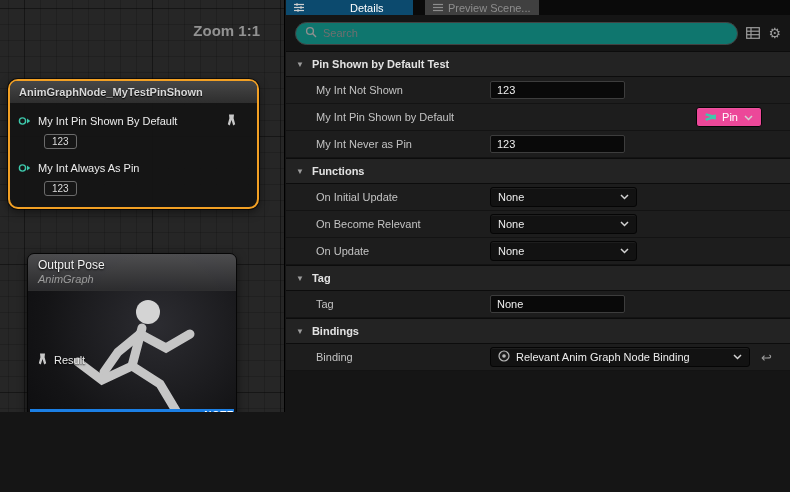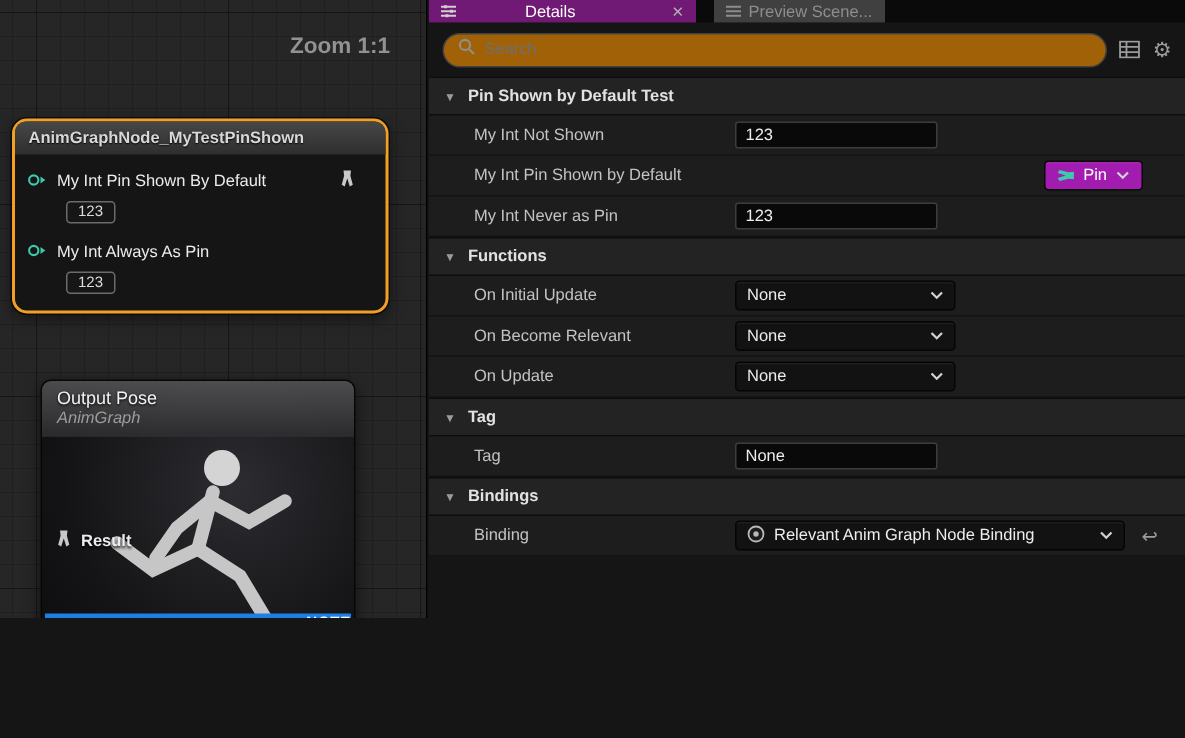--- a/index.html
+++ b/index.html
@@ -70,21 +70,21 @@
     padding: 4px 10px 5px 10px;
     background: linear-gradient(rgba(84,84,86,0.88), rgba(46,46,48,0.88));
     border-bottom: 1px solid rgba(0,0,0,0.4);
   }
   .no-title { font-size: 12px; font-weight: normal; color: #f2f2f2; text-shadow: 0 1px 2px #000; }
   .no-sub { font-size: 11px; font-style: italic; color: #9c9c9c; margin-top: 1px; }
   .mannequin { position: absolute; left: 0; top: 40px; width: 210px; height: 132px; }
   .result-pin {
     position: absolute; left: 9px; top: 99px;
     display: flex; align-items: center; gap: 6px;
-    font-size: 11px; color: #ececec; text-shadow: 0 1px 2px #000; font-weight: bold;
+    font-size: 11px; color: #ececec; text-shadow: 0 1px 2px #000;
   }
   .note-bar {
     position: absolute; left: 2px; right: 2px; bottom: 18px; height: 13px;
     background: #1B7FE4; color: #fff;
     font-size: 10px; font-weight: bold; letter-spacing: 0.5px;
     text-align: right; line-height: 13px;
   }
 
   
   .node-partial {
@@ -93,29 +93,29 @@
     border-radius: 6px 6px 0 0;
   }
 
   
   .details-panel {
     position: absolute; left: 286px; top: 0; width: 504px; height: 492px;
     background: #151515; display: flex; flex-direction: column;
   }
   .tabbar { height: 15px; background: #0a0a0a; display: flex; align-items: stretch; flex-shrink: 0; }
   .tab { display: flex; align-items: center; gap: 5px; padding: 0 8px; font-size: 11px; cursor: default; }
-  .tab.active { width: 178px; background: #701a75; color: #fff; gap: 46px; }
+  .tab.active { width: 127px; background: #0c4a6e; color: #fff; gap: 46px; }
   .tab.inactive { margin-left: 12px; color: #8d8d8d; background: #404040; }
   .tab .close-x { margin-left: auto; font-size: 10px; color: #b0b0b0; }
   .tab-icon { display: inline-flex; }
 
   .search-row { height: 36px; display: flex; align-items: center; gap: 8px; padding: 0 9px; flex-shrink: 0; }
   .search-box {
     flex: 1; height: 23px; border-radius: 12px;
-    background: #a16207; border: 1px solid #424242;
+    background: #0f766e; border: 1px solid #424242;
     display: flex; align-items: center; gap: 6px; padding: 0 9px;
   }
   .search-box input {
     background: transparent; border: none; outline: none;
     color: #dddddd; font-size: 11px; width: 100%;
     font-family: "Liberation Sans", sans-serif;
   }
   .search-box input::placeholder { color: #6f6f6f; }
   .icon-btn { display: inline-flex; align-items: center; color: #9c9c9c; }
   .gear-glyph { font-size: 14px; line-height: 1; color: #9c9c9c; }
@@ -149,21 +149,21 @@
     width: 147px; height: 20px;
     background: #121212; border: 1px solid #050505; border-radius: 3px;
     box-shadow: inset 0 1px 0 rgba(255,255,255,0.05);
     display: flex; align-items: center; gap: 6px; padding: 0 7px;
     color: #ededed; font-size: 11px; cursor: default;
   }
   .dd .chev { margin-left: auto; display: inline-flex; }
   .dd.binding-dd { width: 260px; }
   .pin-btn {
     margin-left: auto; margin-right: 20px; height: 20px;
-    background: #a21caf; border: 1px solid #050505; border-radius: 3px;
+    background: #ec4899; border: 1px solid #050505; border-radius: 3px;
     box-shadow: inset 0 1px 0 rgba(255,255,255,0.05);
     display: flex; align-items: center; gap: 6px; padding: 0 8px;
     color: #fff; font-size: 11px; cursor: default;
   }
   .reset-glyph { margin-left: 11px; font-size: 13px; color: #9c9c9c; line-height: 1; }
   .peg-rot { display: inline-flex; transform: rotate(90deg); }
 </style>
 </head>
 <body>
 

